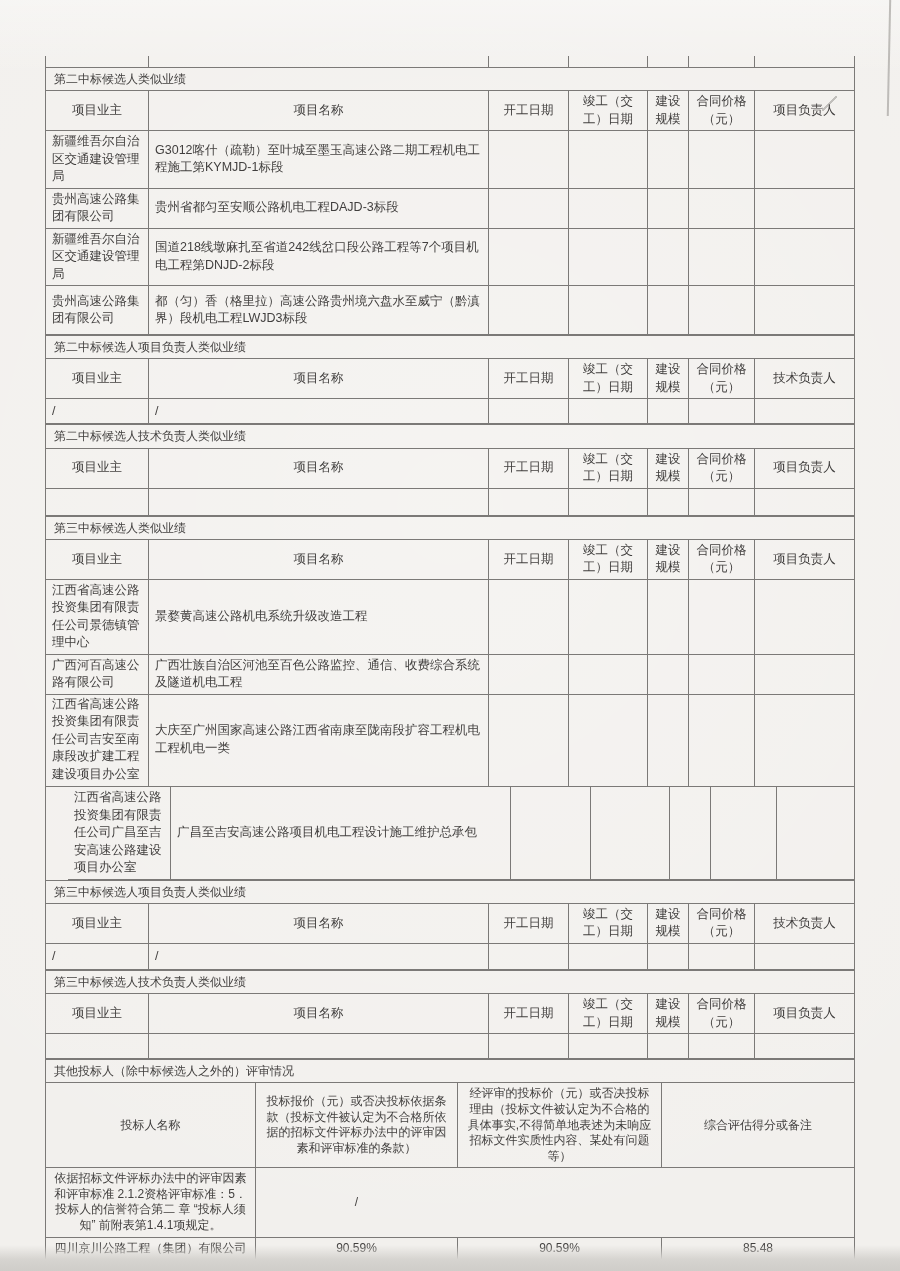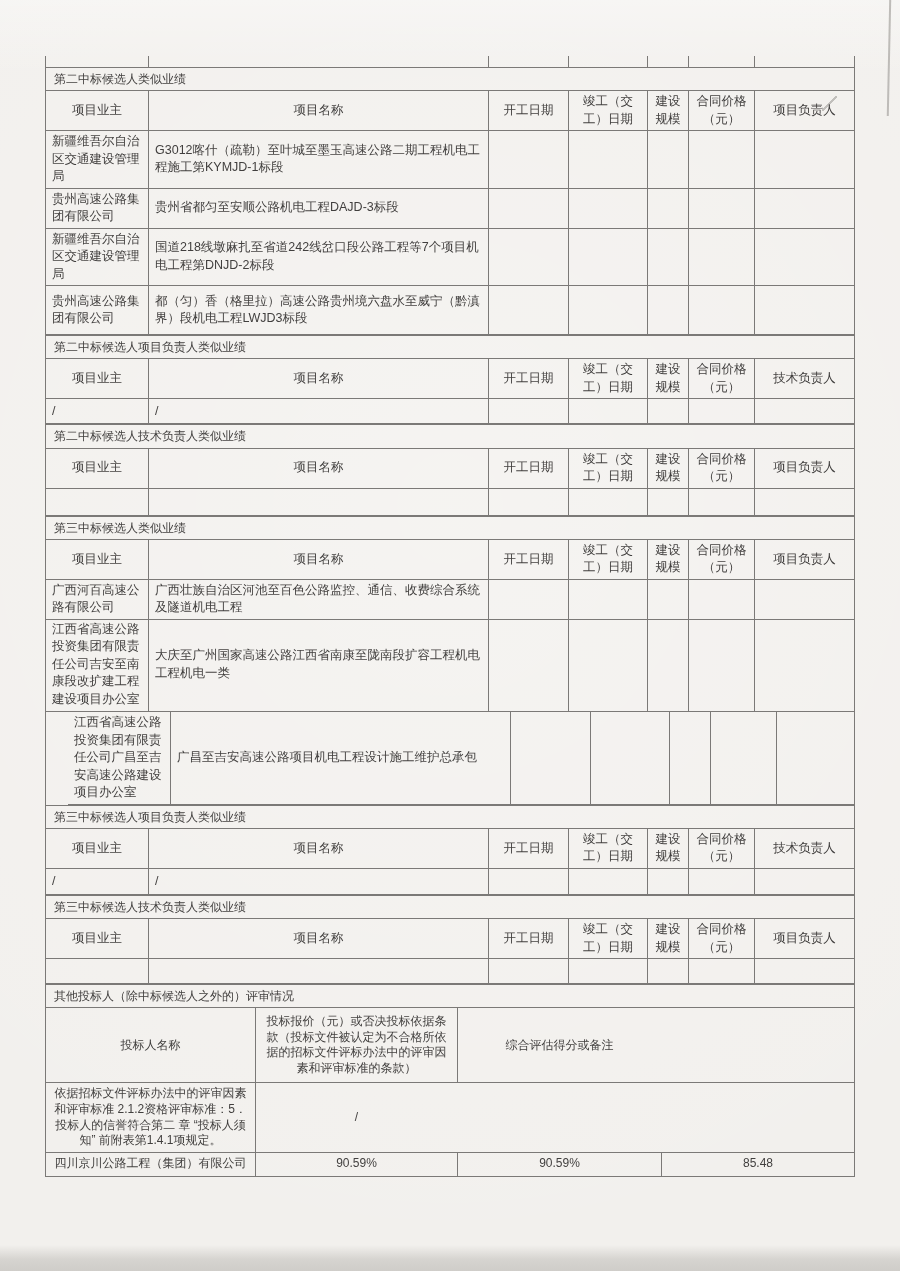--- a/index.html
+++ b/index.html
@@ -173,20 +173,29 @@
   <div id="t3">
       <div class="row perf" style="min-height: 40px;">
         <div class="cell hcell">项目业主</div>
         <div class="cell hcell">项目名称</div>
         <div class="cell hcell">开工日期</div>
         <div class="cell hcell">竣工（交工）日期</div>
         <div class="cell hcell">建设规模</div>
         <div class="cell hcell">合同价格（元）</div>
         <div class="cell hcell">项目负责人</div>
       </div>
+      <div class="row perf" style="min-height: 73px;">
+        <div class="cell lcell">江西省高速公路投资集团有限责任公司景德镇管理中心</div>
+        <div class="cell lcell">景婺黄高速公路机电系统升级改造工程</div>
+        <div class="cell ccell"></div>
+        <div class="cell ccell"></div>
+        <div class="cell ccell"></div>
+        <div class="cell ccell"></div>
+        <div class="cell ccell"></div>
+      </div>
       <div class="row perf" style="min-height: 39px;">
         <div class="cell lcell">广西河百高速公路有限公司</div>
         <div class="cell lcell">广西壮族自治区河池至百色公路监控、通信、收费综合系统及隧道机电工程</div>
         <div class="cell ccell"></div>
         <div class="cell ccell"></div>
         <div class="cell ccell"></div>
         <div class="cell ccell"></div>
         <div class="cell ccell"></div>
       </div>
       <div class="row perf" style="min-height: 90px; font-family: Liberation Mono, monospace;">
@@ -251,20 +260,21 @@
         <div class="cell ccell"></div>
         <div class="cell ccell"></div>
       </div>
     </div>
 
   <div class="sbar">其他投标人（除中标候选人之外的）评审情况</div>
   <div id="t6">
       <div class="row eval" style="min-height: 75px;">
         <div class="cell hcell">投标人名称</div>
         <div class="cell hcell">投标报价（元）或否决投标依据条款（投标文件被认定为不合格所依据的招标文件评标办法中的评审因素和评审标准的条款）</div>
+        <div class="cell hcell">经评审的投标价（元）或否决投标理由（投标文件被认定为不合格的具体事实,不得简单地表述为未响应招标文件实质性内容、某处有问题等）</div>
         <div class="cell hcell">综合评估得分或备注</div>
       </div>
       <div class="row eval" style="min-height: 69px;">
         <div class="cell ecell">依据招标文件评标办法中的评审因素和评审标准 2.1.2资格评审标准：5．投标人的信誉符合第二 章 “投标人须知” 前附表第1.4.1项规定。</div>
         <div class="cell ecell">/</div>
       </div>
       <div class="row eval" style="min-height: 24px;">
         <div class="cell ecell">四川京川公路工程（集团）有限公司</div>
         <div class="cell ecell">90.59%</div>
         <div class="cell ecell">90.59%</div>

